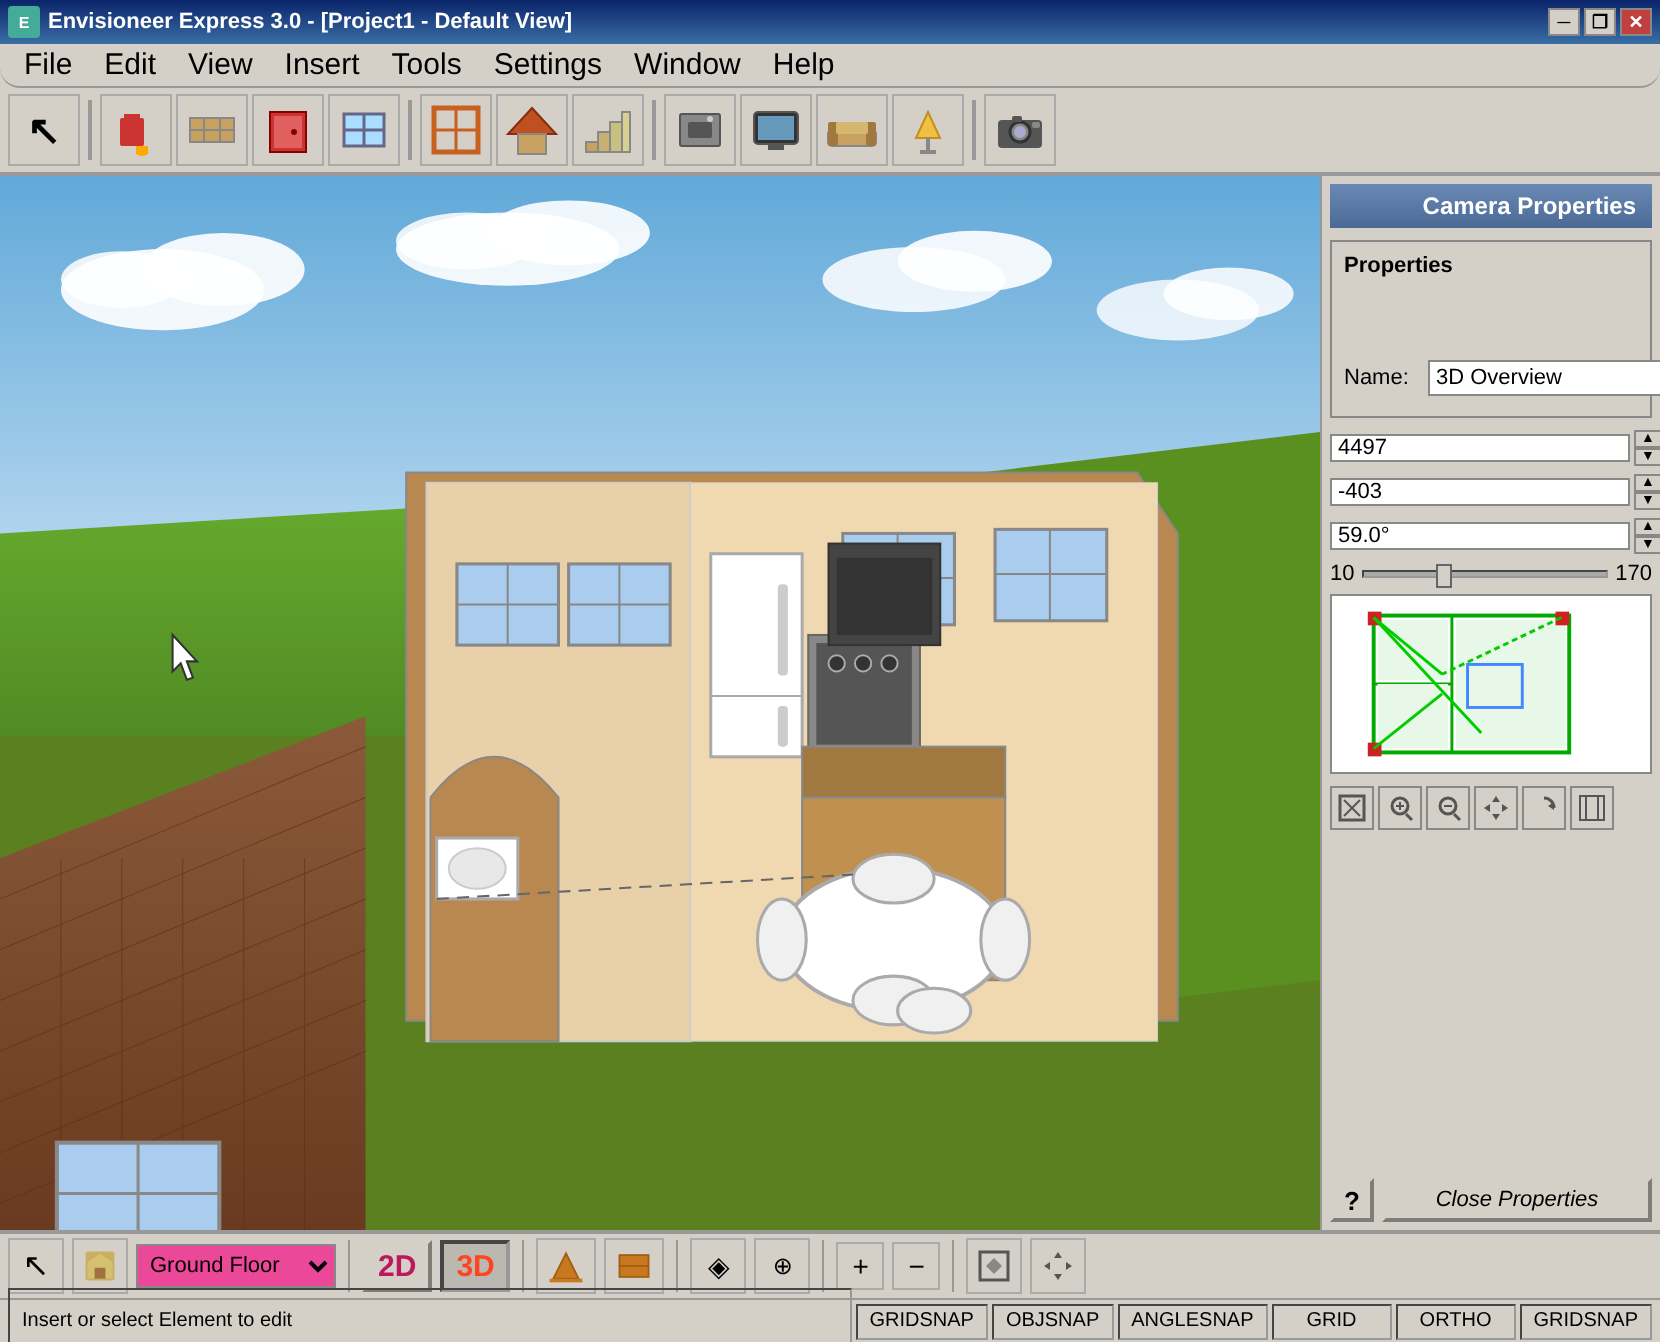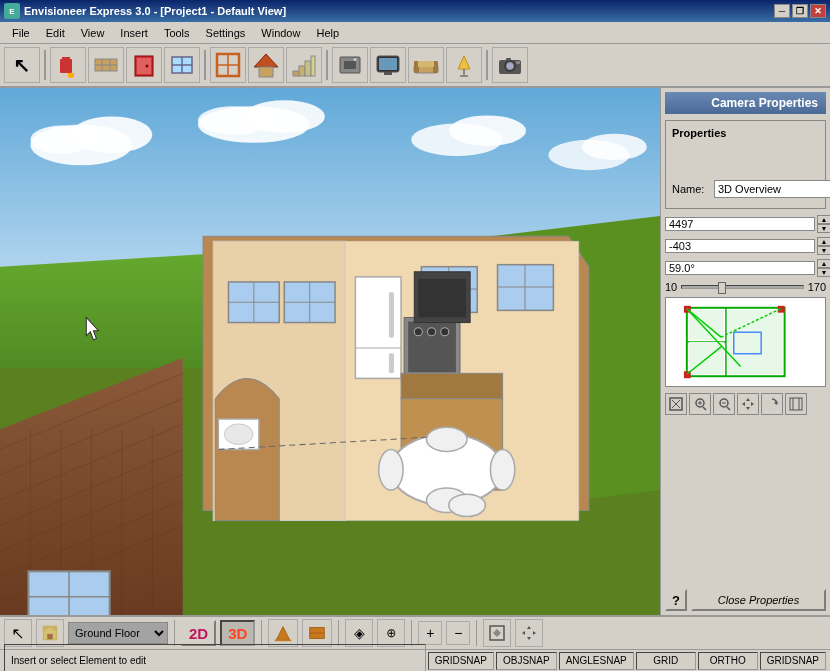--- a/index.html
+++ b/index.html
@@ -27,21 +27,22 @@
     }
 
     
     .menu-bar {
       background: #d4d0c8;
       height: 22px;
       display: flex;
       align-items: center;
       padding: 0 4px;
       border-bottom: 1px solid #999;
-      font-size: 11px;
+      font-size: 15px;
+      border-radius: 10px;
     }
     .menu-item { padding: 2px 8px; cursor: pointer; color: #000; }
 
     
     .toolbar {
       background: #d4d0c8;
       height: 44px;
       border-bottom: 2px solid #999;
       display: flex;
       align-items: center;
@@ -202,21 +203,21 @@
       display: flex;
       align-items: center;
       padding: 0 4px;
       gap: 4px;
     }
     .bottom-btn {
       height: 28px; background: #d4d0c8; border: 1px solid #aaa;
       display: flex; align-items: center; justify-content: center; cursor: pointer; padding: 0 4px; font-size: 11px;
     }
     .bottom-select {
-      height: 22px; border: 1px solid #888; background: #a3a3a3; font-size: 11px; padding: 0 2px;
+      height: 22px; border: 1px solid #888; background: #ec4899; font-size: 11px; padding: 0 2px;
     }
     .mode-btn {
       height: 26px; padding: 0 6px; background: #d4d0c8; border: 2px outset #d4d0c8;
       font-weight: bold; font-size: 13px; cursor: pointer;
     }
     .zoom-btn {
       width: 24px; height: 24px; background: #d4d0c8; border: 1px solid #aaa;
       display: flex; align-items: center; justify-content: center; cursor: pointer; font-size: 14px;
     }
     .bottom-sep { width: 1px; height: 26px; background: #999; margin: 0 2px; }

